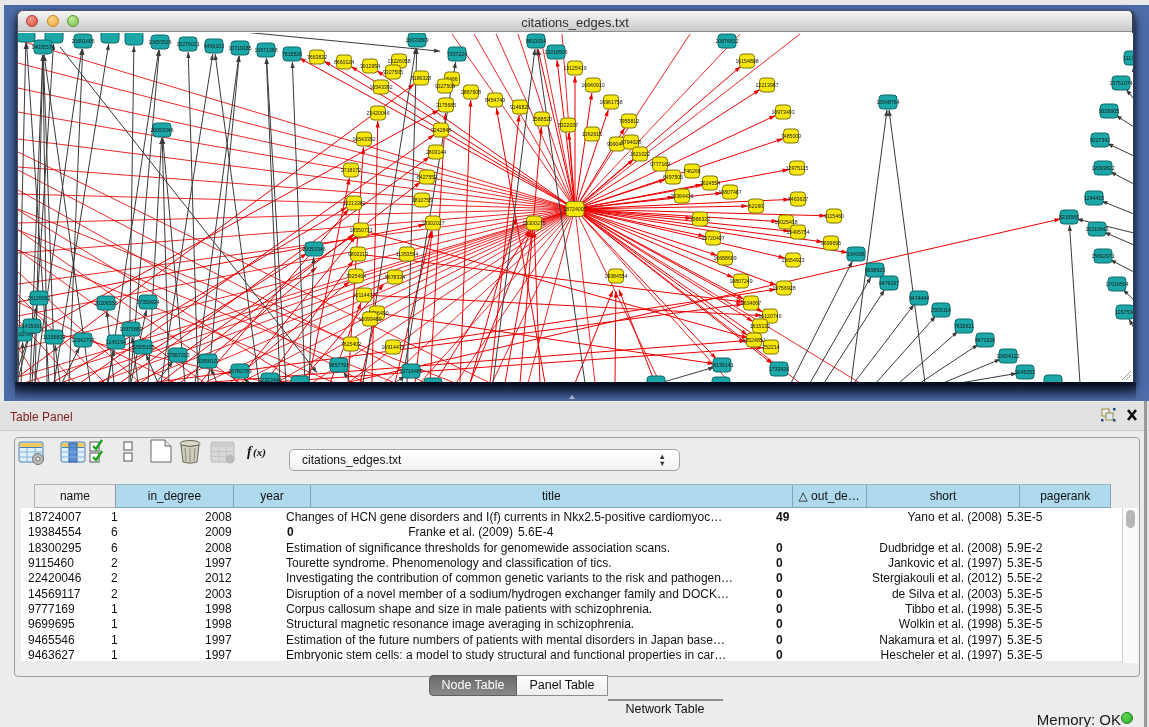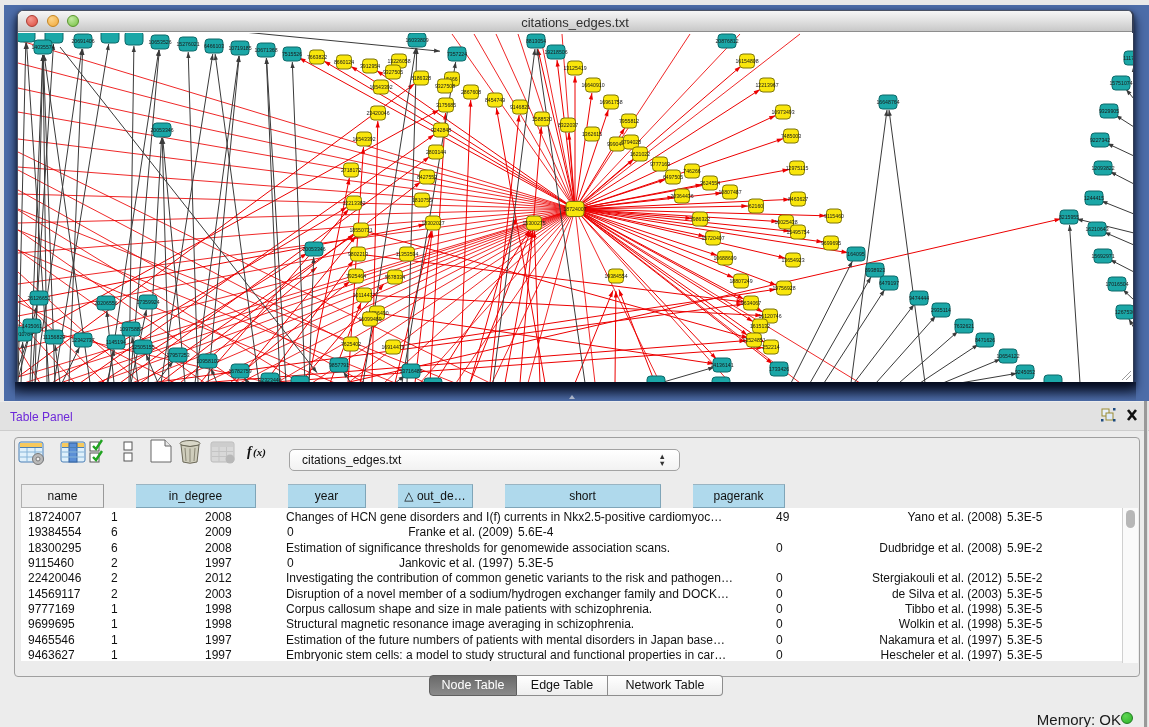--- a/index.html
+++ b/index.html
@@ -15,53 +15,53 @@
              border-bottom:1px solid #8e8e8e; }
 #title { position:absolute; width:100%; text-align:center; top:4px;
           font-size:13px; color:#303030; }
 .tl { position:absolute; top:4px; width:12px; height:12px; border-radius:50%; }
 #canvas { position:absolute; left:0; top:22px; width:1115px; height:349px;
            background:#fff; overflow:hidden; }
 #tablepanel { position:absolute; left:0; top:401px; width:1149px; height:326px;
                background:#ececec; }
 #tpbar { position:absolute; left:0; top:1px; width:100%; height:29px;
           background:#e2e2e2; border-bottom:1px solid #cdcdcd; }
-#tpbar span { position:absolute; left:10px; top:8px; font-size:12px; color:#6d28d9; }
+#tpbar span { position:absolute; left:10px; top:8px; font-size:12px; color:#7f1d1d; }
 #container { position:absolute; left:14px; top:36px; width:1126px; height:240px;
               border:1px solid #9f9f9f; border-radius:4px; background:#ececec; }
 #dropdown { position:absolute; left:274px; top:11px; width:391px; height:22px;
              background:linear-gradient(#ffffff,#f2f2f2); border:1px solid #a3a3a3;
              border-radius:5px; font-size:12px; color:#111; line-height:20px;
              padding-left:12px; }
 #dd-arrows { position:absolute; right:13px; top:4px; font-size:7.5px; color:#333;
               letter-spacing:0; line-height:6.5px; text-align:center; }
-#thead { position:absolute; left:6px; top:46px; width:1077px; height:24px;
-          display:flex; font-size:12px; color:#111;gap:32px; }
+#thead { position:absolute; left:19px; top:46px; width:1077px; height:24px;
+          display:flex; font-size:12px; color:#111; }
 #thead .h { background:#afd9ec; border-right:1px solid #7fa5b8; border-top:1px solid #9ab4c2;
              border-bottom:1px solid #7fa5b8; text-align:center; line-height:23px; }
 #thead .h0 { background:#ededed; border:1px solid #b0b0b0; border-right:1px solid #999; }
 #tbody { position:absolute; left:6px; top:70px; width:1113px; height:153px;
           background:#fff; overflow:hidden; font-size:12px; color:#111; }
 .tr { display:flex; height:15.3px; align-items:center; }
 .c { overflow:hidden; white-space:nowrap; flex:none; }
 .c0 { width:83px; padding-left:7px; } .c1 { width:100px; padding-left:7px; }
 .c2 { width:78px; padding-left:1px; } .c3 { width:489px; padding-left:4px; }
-.c4 { width:75px; padding-left:5px; } .c5 { width:156px; text-align:right; }
+.c4 { width:75px; padding-left:5px;font-weight:bold; } .c5 { width:156px; text-align:right; }
 .c6 { width:92px; padding-left:5px; }
 #vsb { position:absolute; right:1px; top:70px; width:16px; height:155px;
         background:#fafafa; border-left:1px solid #d0d0d0; }
 #vsb .thumb { position:absolute; left:3px; top:2px; width:9px; height:18px;
                background:#b7b7b7; border-radius:5px; }
 #tabs { position:absolute; left:429px; top:274px; height:21px; display:flex;
          font-size:12.5px; }
 .tab { border:1px solid #8d8d8d; border-left:none; line-height:19px; text-align:center;
         background:linear-gradient(#ffffff,#eeeeee); color:#111; }
 .tab.sel { background:linear-gradient(#6a6a6a,#8a8a8a); color:#fff;
             border:1px solid #5f5f5f; border-radius:4px 0 0 4px; }
-.tab.last { border-radius:0 4px 4px 0; }
+.tab.last { border-radius:0 4px 4px 0;margin-top:24px; }
 #memory { position:absolute; right:28px; top:310px; font-size:15px; color:#1a1a1a; }
 #memdot { position:absolute; left:1121px; top:311px; width:12px; height:12px;
            border-radius:50%; background:radial-gradient(circle at 35% 30%, #5fd653, #2eb32a);
            border:1.5px solid #1f7a1f; }
 #rightedge { position:absolute; left:1144px; top:401px; width:4px; height:326px;
               background:#999; border-right:1px solid #e0e0e0; }
 </style></head><body>
 <div id="desktop"></div>
 <div id="shadowband" style="position:absolute;left:15px;top:382px;width:1121px;height:19px;
    background:linear-gradient(rgba(8,15,36,.72), rgba(8,15,36,.02));"></div>
@@ -784,20 +784,21 @@
  <circle cx="19" cy="19" r="4.5" fill="#8f8f8f"></circle>
 </g>
 <text x="232" y="18" font-family="Liberation Serif, serif" font-style="italic" font-weight="bold" font-size="14" fill="#111">f</text>
 <text x="238" y="18" font-family="Liberation Serif, serif" font-style="italic" font-weight="bold" font-size="11" fill="#111">(x)</text>
 </svg>
     <div id="dropdown">citations_edges.txt<span id="dd-arrows">▲<br>▼</span></div>
     <div id="thead">
       <div class="h h0" style="width:83px">name</div>
       <div class="h" style="width:120px">in_degree</div>
       <div class="h" style="width:78px">year</div>
+      <div class="h" style="width:489px">title</div>
       <div class="h" style="width:75px">△ out_de…</div>
       <div class="h" style="width:156px">short</div>
       <div class="h" style="width:92px">pagerank</div>
     </div>
     <div id="tbody">
         <div style="height:1.5px"></div>
         <div class="tr">
           <div class="c c0">18724007</div>
           <div class="c c1">1</div>
           <div class="c c2">2008</div>
@@ -820,20 +821,21 @@
           <div class="c c2">2008</div>
           <div class="c c3">Estimation of significance thresholds for genomewide association scans.</div>
           <div class="c c4">0</div>
           <div class="c c5">Dudbridge et al. (2008)</div>
           <div class="c c6">5.9E-2</div>
         </div>
         <div class="tr">
           <div class="c c0">9115460</div>
           <div class="c c1">2</div>
           <div class="c c2">1997</div>
+          <div class="c c3">Tourette syndrome. Phenomenology and classification of tics.</div>
           <div class="c c4">0</div>
           <div class="c c5">Jankovic et al. (1997)</div>
           <div class="c c6">5.3E-5</div>
         </div>
         <div class="tr">
           <div class="c c0">22420046</div>
           <div class="c c1">2</div>
           <div class="c c2">2012</div>
           <div class="c c3">Investigating the contribution of common genetic variants to the risk and pathogen…</div>
           <div class="c c4">0</div>
@@ -885,19 +887,19 @@
           <div class="c c5">Hescheler et al. (1997)</div>
           <div class="c c6">5.3E-5</div>
         </div>
       </div>
     <div id="vsb">
         <div class="thumb"></div>
       </div>
   </div>
   <div id="tabs">
     <div class="tab sel" style="width:88px">Node Table</div>
-    <div class="tab" style="width:91px">Edge Table</div>
+    <div class="tab" style="width:91px">Panel Table</div>
     <div class="tab last" style="width:115px">Network Table</div>
   </div>
   <div id="memory">Memory: OK</div>
   <div id="memdot"></div>
 </div>
 <div id="rightedge"></div>
 <div style="position:absolute;left:569px;top:395px;width:0;height:0;border-left:3px solid transparent;border-right:3px solid transparent;border-bottom:4px solid #aab3c6;"></div>
 </body></html>

